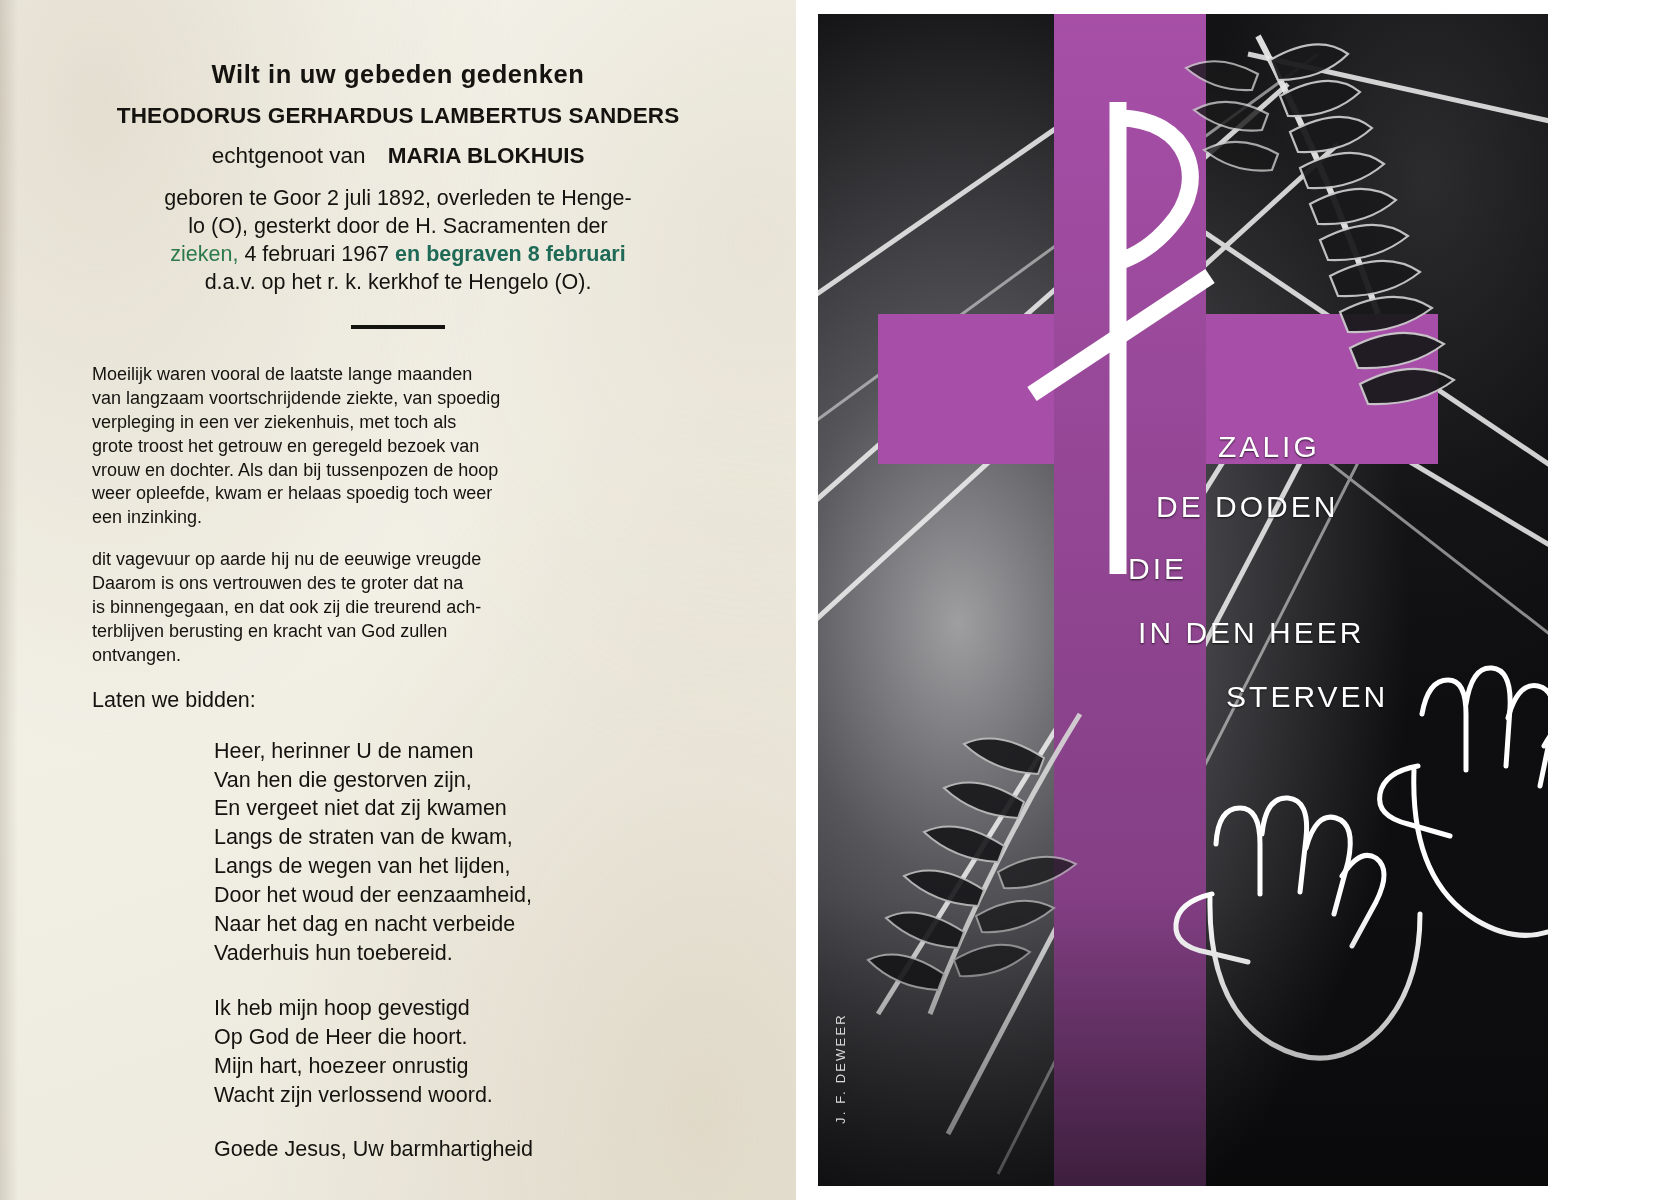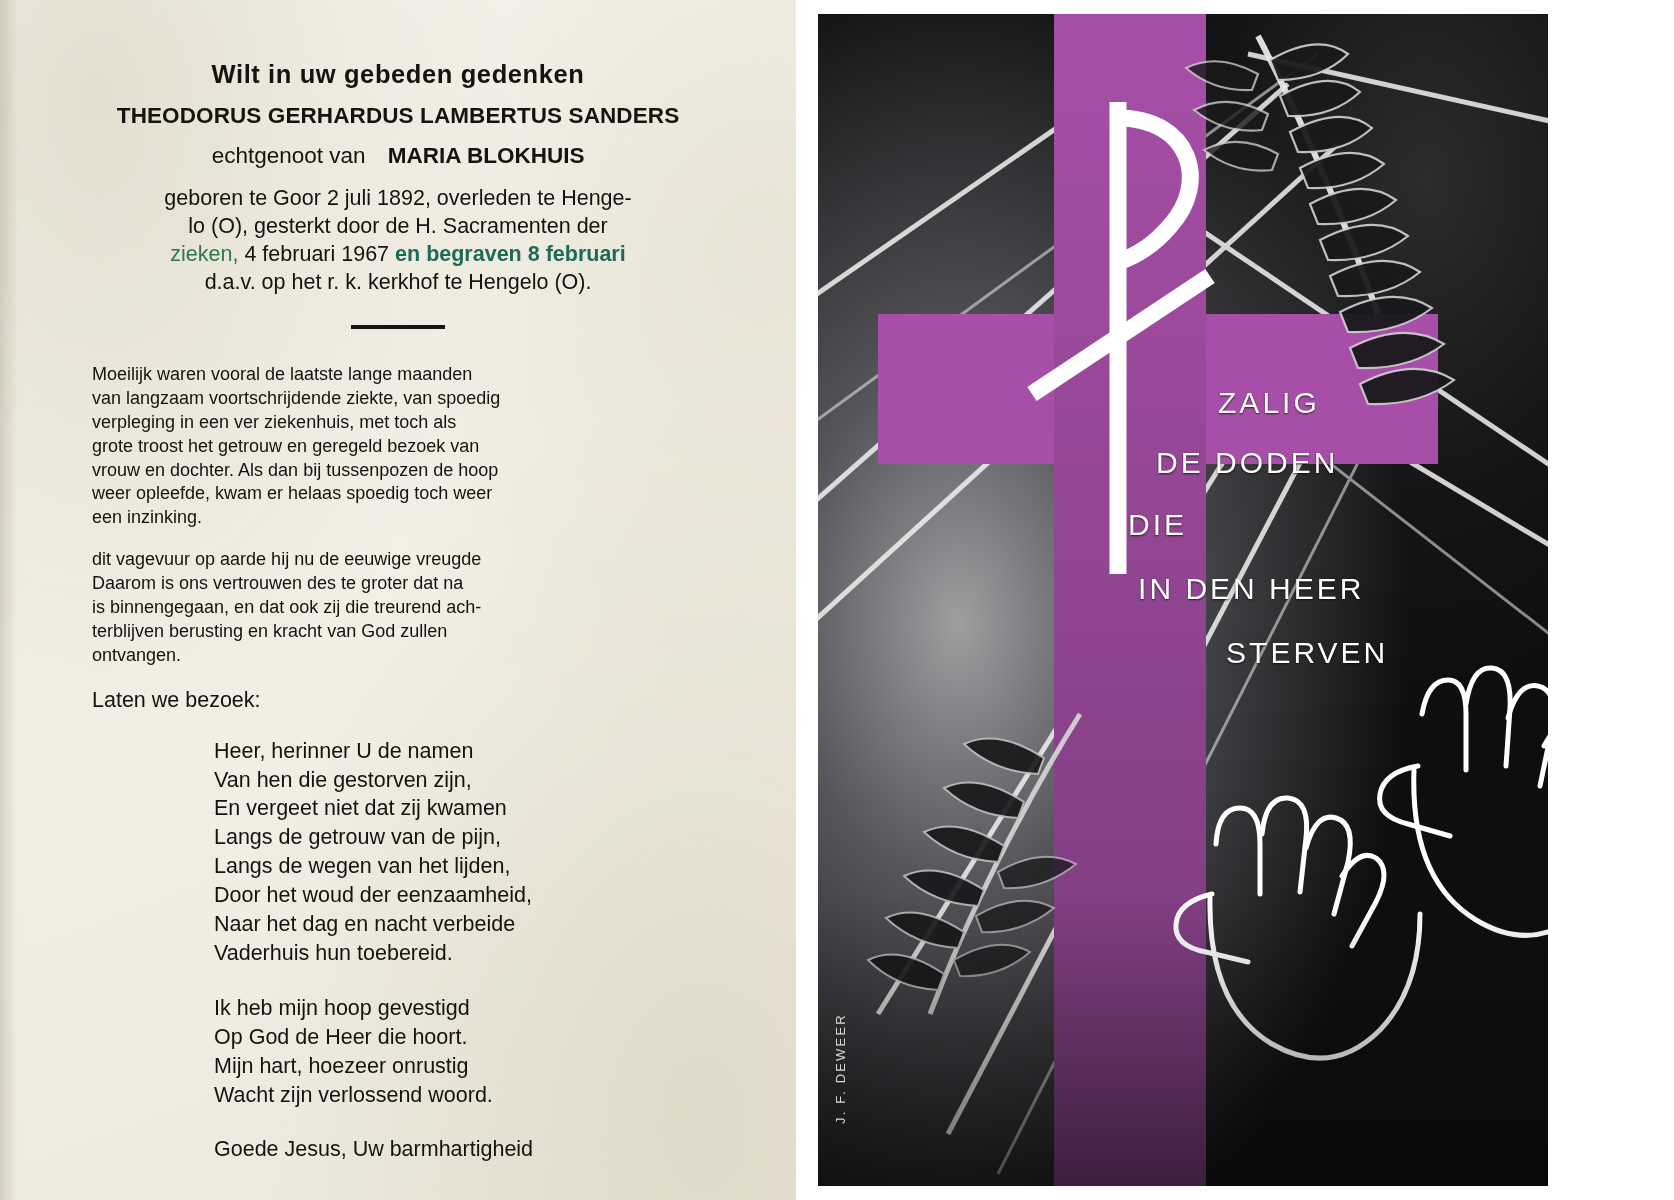--- a/index.html
+++ b/index.html
@@ -157,20 +157,21 @@
 
   .art-text {
     position: absolute;
     z-index: 7;
     color: #ffffff;
     font-size: 30px;
     letter-spacing: 3px;
     font-family: "Liberation Sans", sans-serif;
     white-space: nowrap;
     text-shadow: 0 1px 2px rgba(0,0,0,0.7);
+    margin-top: 44px;
   }
   .t-zalig  { left: 400px; top: 372px; }
   .t-dedoden{ left: 338px; top: 432px; }
   .t-die    { left: 310px; top: 494px; }
   .t-indenheer { left: 320px; top: 558px; }
   .t-sterven{ left: 408px; top: 622px; }
 </style>
 </head>
 <body>
 
@@ -210,27 +211,27 @@
       </div>
 
       <div class="para">
         <span class="ln">dit vagevuur op aarde hij nu de eeuwige vreugde</span>
         <span class="ln">Daarom is ons vertrouwen des te groter dat na</span>
         <span class="ln">is binnengegaan, en dat ook zij die treurend ach-</span>
         <span class="ln">terblijven berusting en kracht van God zullen</span>
         <span class="ln">ontvangen.</span>
       </div>
 
-      <div class="pray-intro">Laten we bezoek:</div>
+      <div class="pray-intro">Laten we bidden:</div>
 
       <div class="verse">
         <span class="ln">Heer, herinner U de namen</span>
         <span class="ln">Van hen die gestorven zijn,</span>
         <span class="ln">En vergeet niet dat zij kwamen</span>
-        <span class="ln">Langs de getrouw van de pijn,</span>
+        <span class="ln">Langs de straten van de kwam,</span>
         <span class="ln">Langs de wegen van het lijden,</span>
         <span class="ln">Door het woud der eenzaamheid,</span>
         <span class="ln">Naar het dag en nacht verbeide</span>
         <span class="ln">Vaderhuis hun toebereid.</span>
       </div>
 
       <div class="verse">
         <span class="ln">Ik heb mijn hoop gevestigd</span>
         <span class="ln">Op God de Heer die hoort.</span>
         <span class="ln">Mijn hart, hoezeer onrustig</span>

